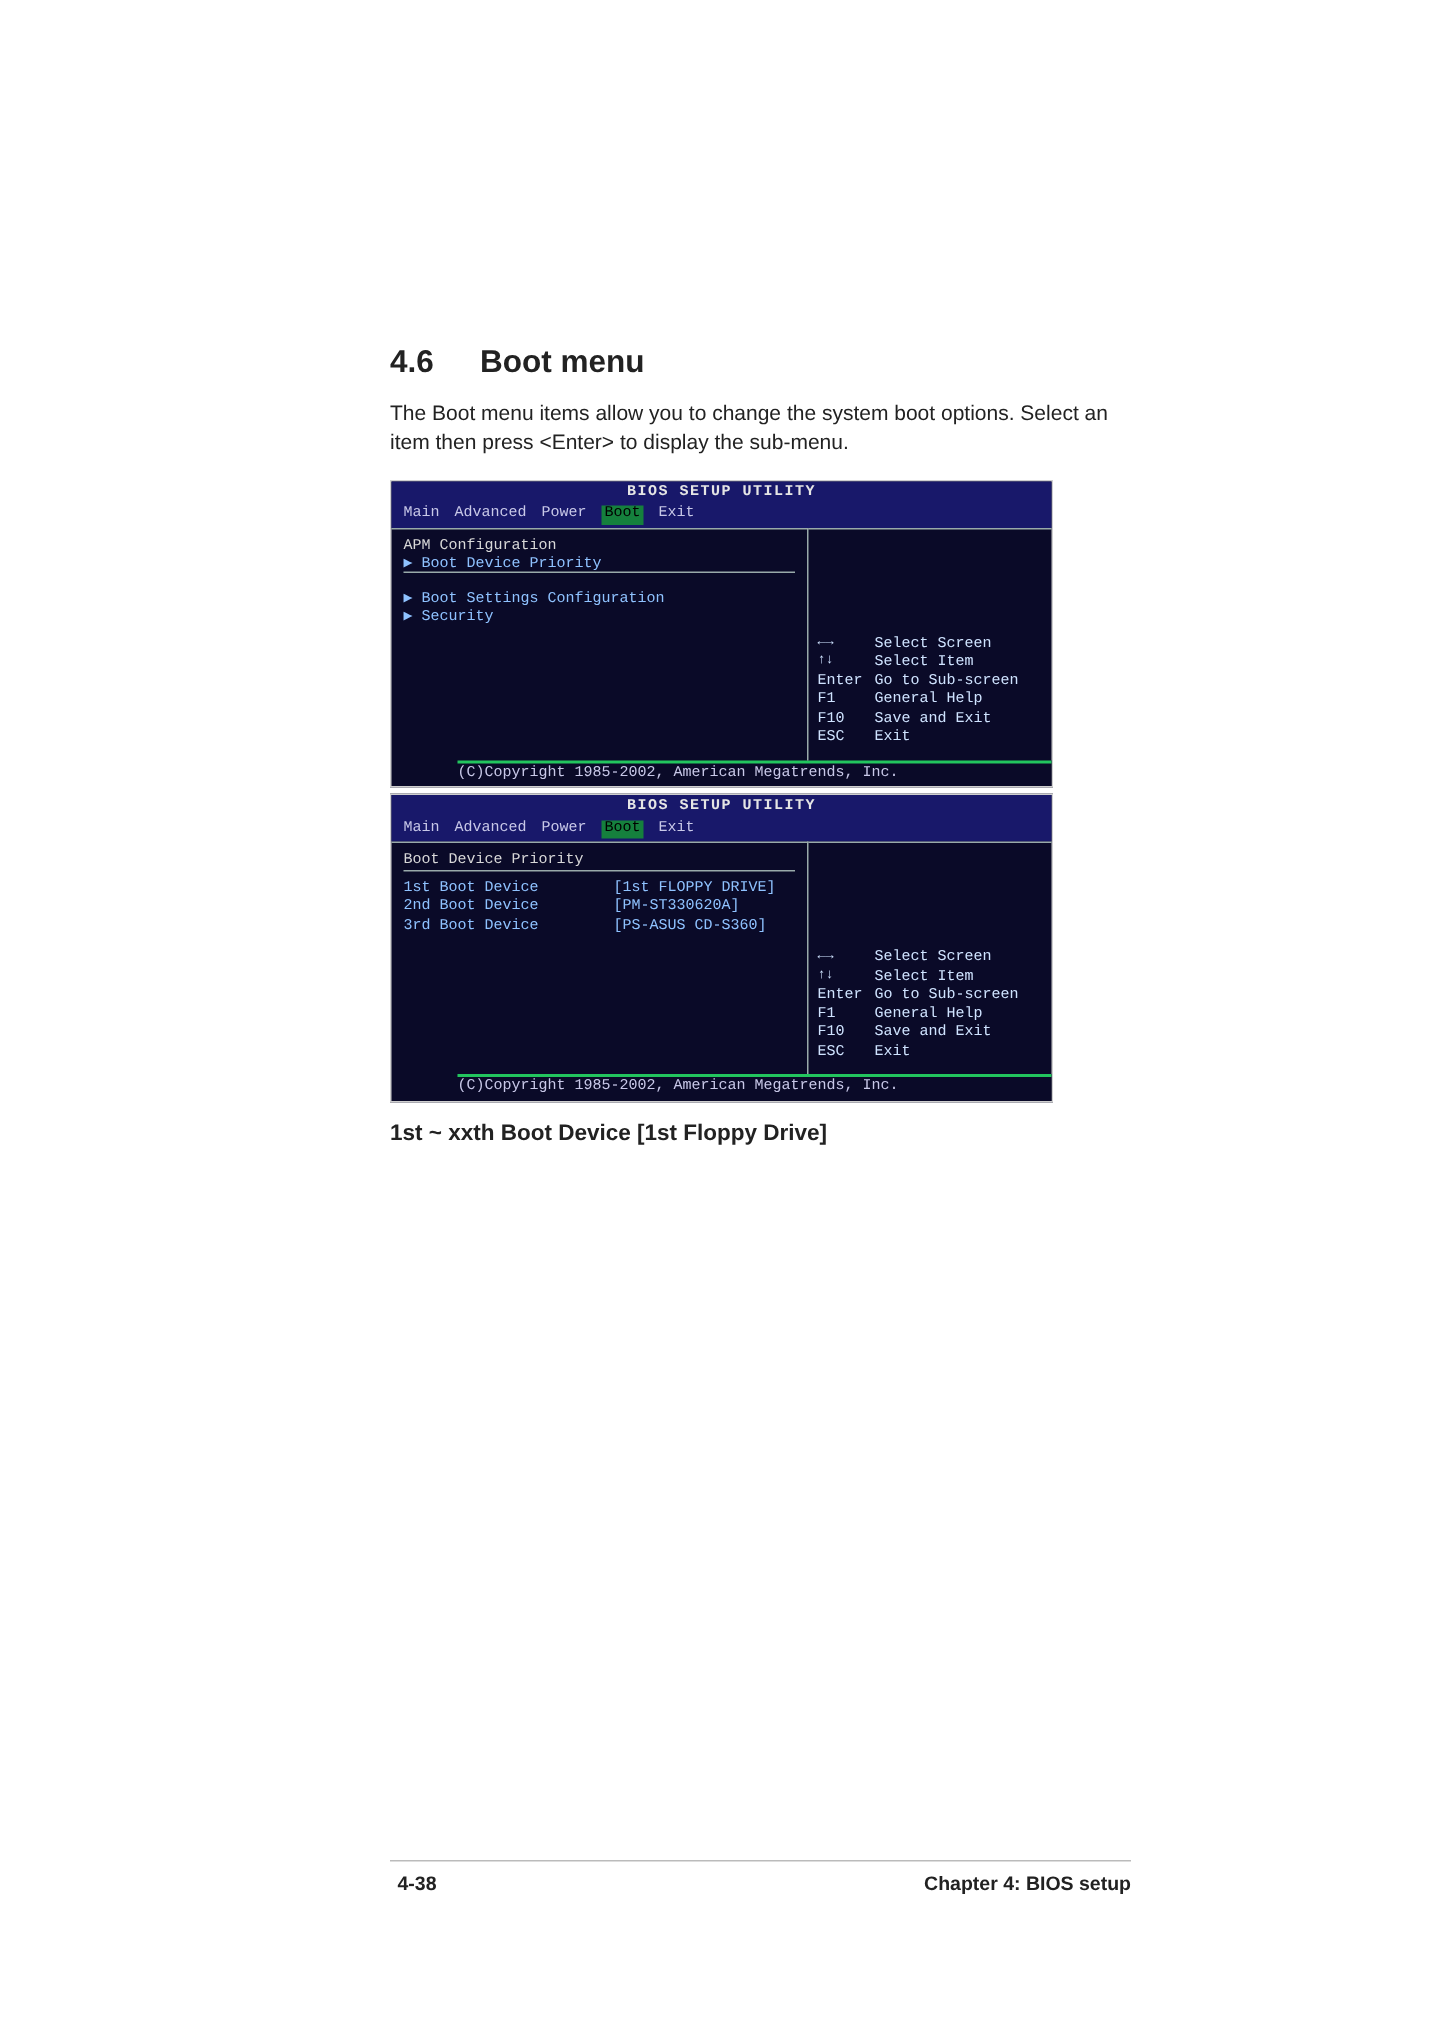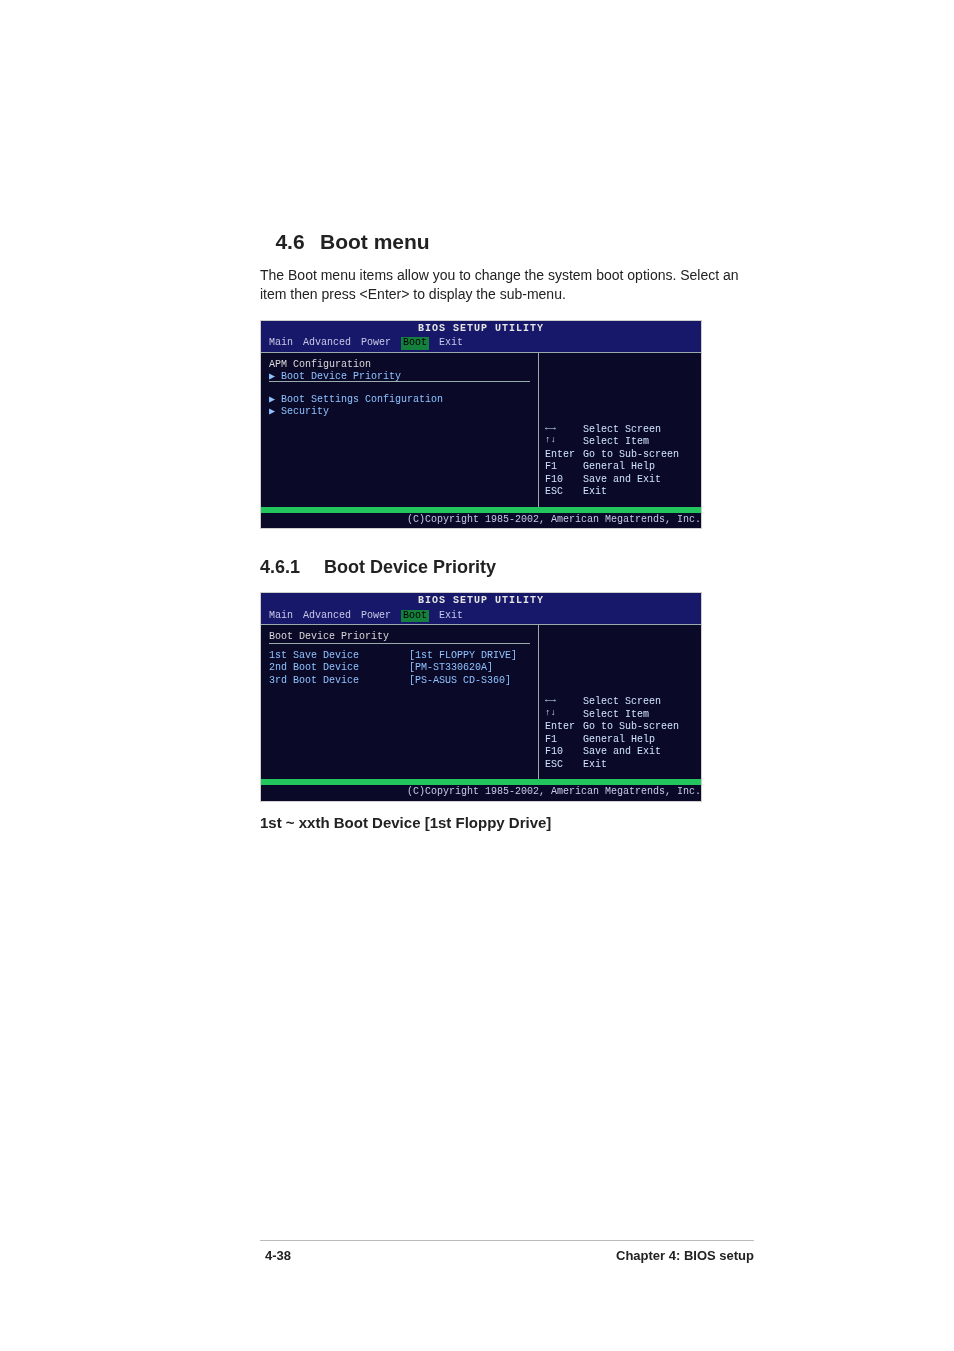--- a/index.html
+++ b/index.html
@@ -15,21 +15,21 @@
     margin: 0 auto;
     box-sizing: border-box;
     padding: 230px 200px 0 260px;
     position: relative;
   }
   h1.section-title {
     font-size: 21px;
     font-weight: bold;
     margin: 0 0 12px 0;
   }
-  h1.section-title .num { display:inline-block; width:60px;text-align:center; }
+  h1.section-title .num { display:inline-block; width:60px; }
   p.section-desc {
     font-size: 14px;
     line-height: 1.35;
     margin: 0 0 16px 0;
     max-width: 480px;
   }
   h2.sub-title {
     font-size: 18px;
     font-weight: bold;
     margin: 28px 0 14px 0;
@@ -126,23 +126,24 @@
   }
   .bios .menu-line { color: #8fc2ff; white-space: pre; }
   .bios .menu-line.heading { color: #d8d8d8; }
   .bios .arrow { color:#8fc2ff; display:inline-block; width:12px; }
   .bios .hint-row { display:flex; gap:4px; color:#cfe3ff; white-space:nowrap; }
   .bios .hint-row .key { width:34px; color:#cfe3ff; }
   .bios .hint-icon { font-size:9px; line-height:1; color:#cfe3ff; width:34px; }
   .bios .copyright {
     background: #0a0a28;
     color: #c8c8e8;
-    text-align: right;
+    text-align: left;
     padding: 1px 0 2px;
-    border-top: 6px solid #22c55e;
+    border-top: 2px solid #22c55e;
+    margin-left: 44px;
   }
   .bios .kvrow { display:flex; }
   .bios .kvrow .k { width:140px; color:#8fc2ff; }
   .bios .kvrow .v { color:#8fc2ff; }
 </style>
 </head>
 <body>
 
 <div class="page">
 
@@ -192,40 +193,37 @@
           </div>
         <div class="hint-row">
             <span class="key">ESC</span>
             <span>Exit</span>
           </div>
       </div>
     </div>
     <div class="copyright">(C)Copyright 1985-2002, American Megatrends, Inc.</div>
   </div>
 
-  <h2 class="sub-title">
-    <span class="num">4.6.1</span><span>Boot Device Priority</span>
-  </h2>
 
   <div class="bios">
     <div class="titlebar">BIOS SETUP UTILITY</div>
     <div class="tabs">
       <span>Main</span>
       <span>Advanced</span>
       <span>Power</span>
       <span class="active">Boot</span>
       <span>Exit</span>
     </div>
     <div class="body">
       <div class="left">
         <div class="menu-line heading">Boot Device Priority</div>
         <div class="inner-line" style="top:18px"></div>
         <div style="height:6px"></div>
         <div class="kvrow">
-            <span class="k">1st Save Device</span>
+            <span class="k">1st Boot Device</span>
             <span class="v">[1st FLOPPY DRIVE]</span>
           </div>
         <div class="kvrow">
             <span class="k">2nd Boot Device</span>
             <span class="v">[PM-ST330620A]</span>
           </div>
         <div class="kvrow">
             <span class="k">3rd Boot Device</span>
             <span class="v">[PS-ASUS CD-S360]</span>
           </div>

